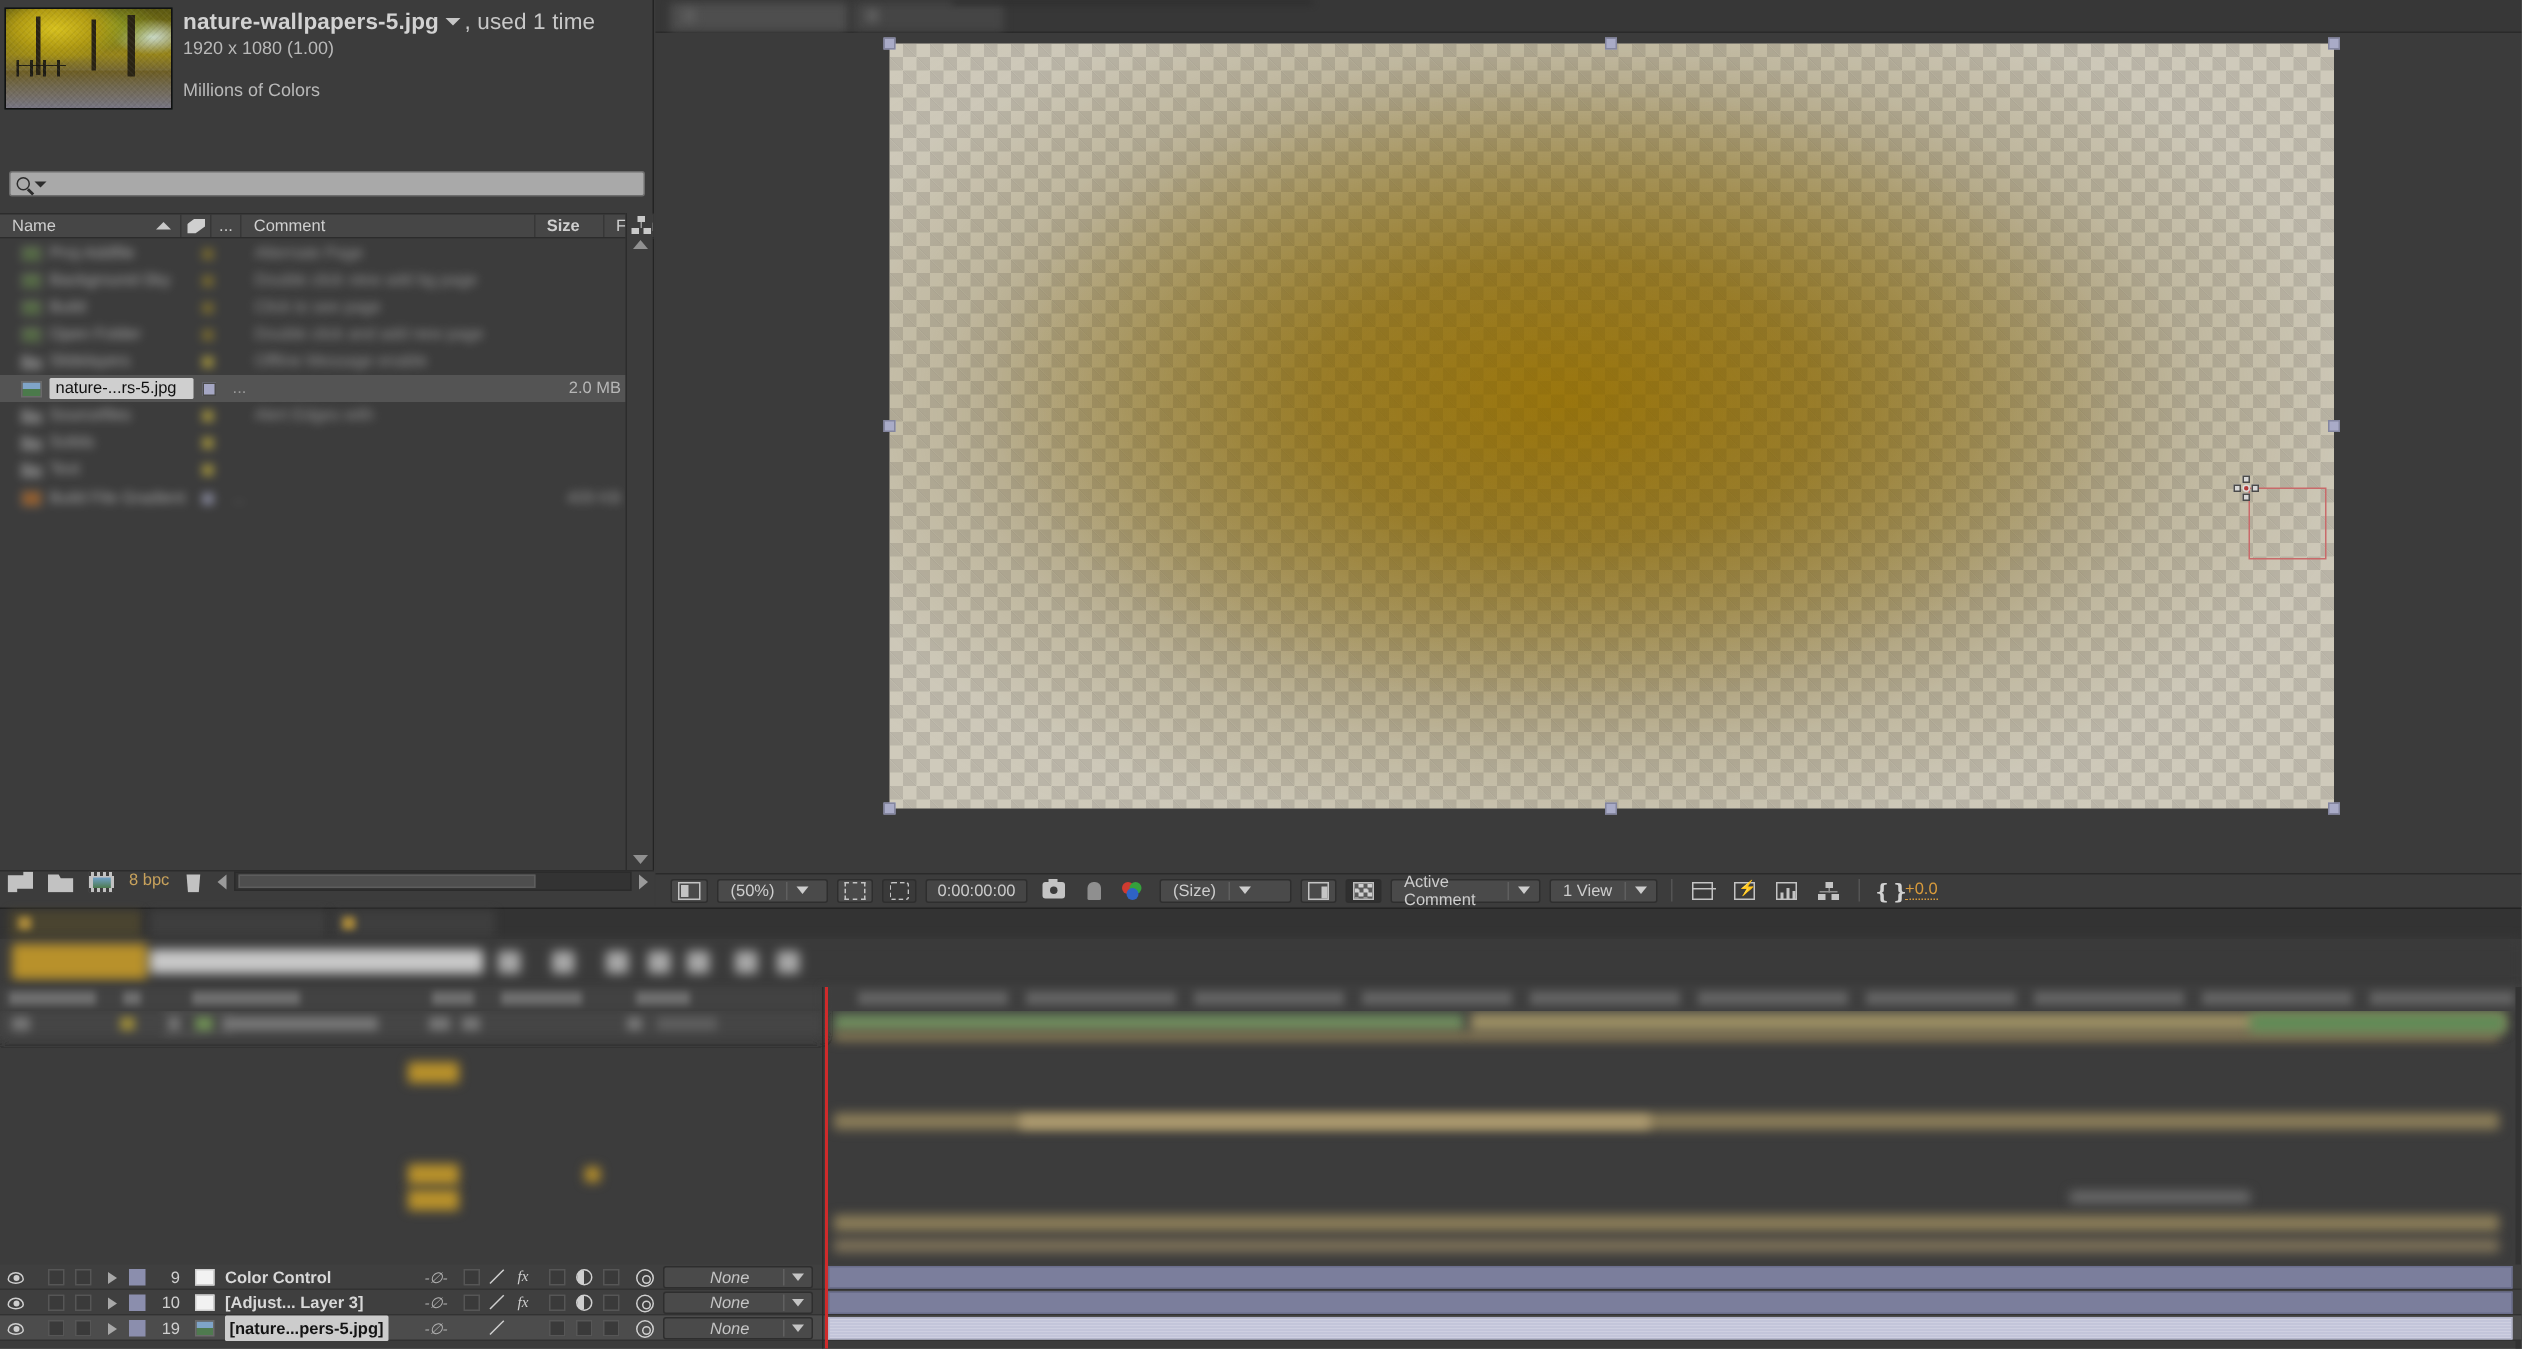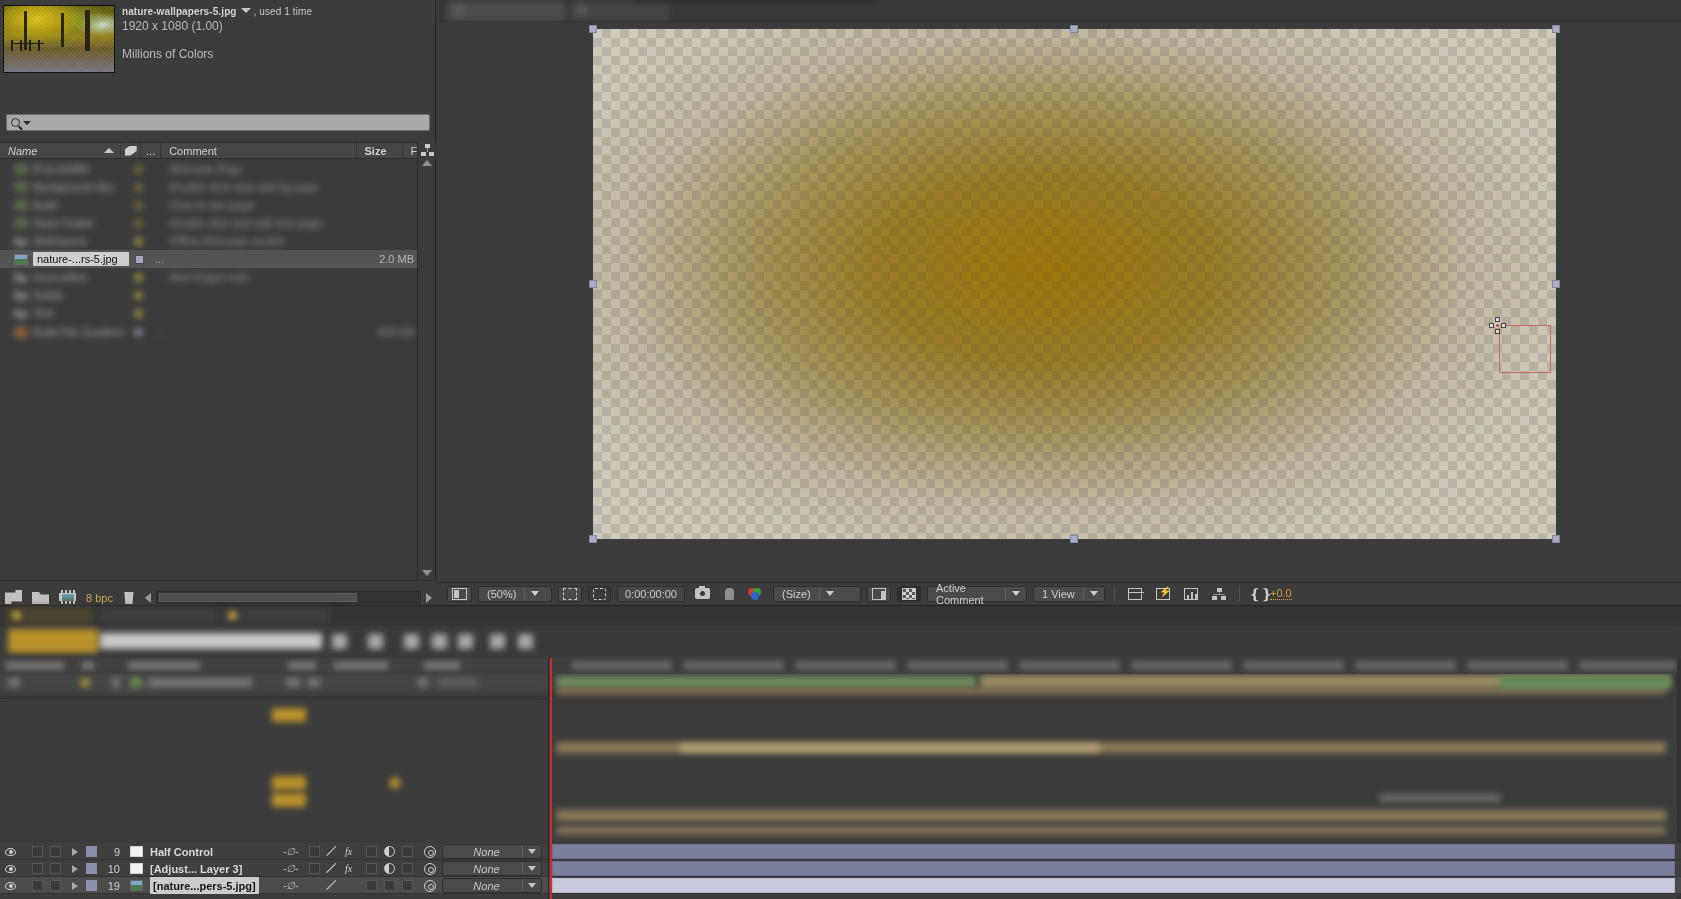--- a/index.html
+++ b/index.html
@@ -40,21 +40,21 @@
     opacity:.85;
   }
   #proj-thumb .trunk { position:absolute; background:#2a2414; }
   #proj-thumb .noise { position:absolute; inset:0; opacity:.35;
     background-image:
       repeating-linear-gradient(45deg, rgba(255,255,255,.10) 0 1px, transparent 1px 3px),
       repeating-linear-gradient(-45deg, rgba(0,0,0,.14) 0 1px, transparent 1px 3px);
   }
 
   #proj-meta { position: absolute; left: 122px; top: 6px; width: 300px; }
-  .pm-line1 { font-size: 10px; color: #d2d2d2; font-weight: bold; letter-spacing: .1px; }
+  .pm-line1 { font-size: 15px; color: #d2d2d2; font-weight: bold; letter-spacing: .1px; }
   .pm-line1 .plain { font-weight: normal; color: #c8c8c8; }
   .pm-caret { display:inline-block; width:0;height:0;margin:0 3px 2px 4px;
     border-left:5px solid transparent;border-right:5px solid transparent;border-top:5px solid #c6c6c6; }
   .pm-line2 { font-size: 12px; color: #b9b9b9; margin-top: 2px; }
   .pm-line3 { font-size: 12px; color: #b9b9b9; margin-top: 14px; }
 
   
   #proj-search {
     position: absolute; left: 6px; top: 114px; width: 424px; height: 17px;
     background: #a9a9a9; border: 1px solid #6d6d6d; border-radius: 2px;
@@ -67,21 +67,21 @@
     border-left:4px solid transparent;border-right:4px solid transparent;border-top:4px solid #2c2c2c;}
 
   
   #proj-cols {
     position:absolute; left:0; top:142px; width:436px; height:17px;
     background:#464646; border-top:1px solid #2c2c2c; border-bottom:1px solid #2c2c2c;
     display:flex; font-size:11px; color:#cfcfcf; align-items:center;
   }
   .col { height:100%; display:flex; align-items:center; padding-left:8px;
          border-right:1px solid #373737; position:relative; }
-  .col.name { width:133px;font-style:italic; }
+  .col.name { width:133px; }
   .col.tag  { width:22px; padding-left:0; justify-content:center;}
   .col.dots { width:22px; padding-left:0; justify-content:center;}
   .col.comment { width:215px; }
   .col.size { width:50px;font-weight:bold; }
   .col.frame { width:36px; overflow:hidden; }
   .sortarrow { position:absolute; right:6px; width:0;height:0;
     border-left:5px solid transparent;border-right:5px solid transparent;border-bottom:5px solid #c9c9c9;}
   .tag-icon { width:12px;height:10px;background:#cfcfcf;
     clip-path: polygon(0 40%, 45% 0, 100% 0, 100% 55%, 48% 100%, 0 100%); }
 
@@ -120,21 +120,21 @@
       linear-gradient(#c9c9c9,#c9c9c9) 4px 0/5px 4px no-repeat,
       linear-gradient(#c9c9c9,#c9c9c9) 0 8px/5px 4px no-repeat,
       linear-gradient(#c9c9c9,#c9c9c9) 8px 8px/5px 4px no-repeat,
       linear-gradient(#9a9a9a,#9a9a9a) 6px 4px/1px 4px no-repeat;
   }
 
   
   #proj-bottom {
     position:absolute; left:0; bottom:0; width:436px; height:24px;
     background:#3c3c3c; border-top:1px solid #2c2c2c;
-    display:flex; align-items:flex-end; gap:10px; padding-left:5px;
+    display:flex; align-items:flex-start; gap:10px; padding-left:5px;
   }
   .pb-ic { width:17px;height:14px; position:relative; }
   .ic-newcomp { background:#c2c2c2;
     clip-path: polygon(0 18%, 62% 18%, 62% 0, 100% 0, 100% 82%, 38% 82%, 38% 100%, 0 100%); }
   .ic-folder { background:#c2c2c2;
     clip-path: polygon(0 14%, 42% 14%, 50% 32%, 100% 32%, 100% 100%, 0 100%); }
   .ic-film { background:#c2c2c2;
     clip-path: polygon(0 0,100% 0,100% 100%,0 100%);
     -webkit-mask: linear-gradient(#000 0 0) ; }
   .ic-film::before{content:"";position:absolute;inset:0;
@@ -763,21 +763,21 @@
       <span class="lcell" style="left:72px">
           <i class="tri-r"></i>
         </span>
       <span class="lcell" style="left:86px">
           <i class="swatch"></i>
         </span>
       <span class="lcell lnum" style="left:98px;width:22px;justify-content:flex-end">9</span>
       <span class="lcell" style="left:130px">
           <i class="lic white"></i>
         </span>
-      <span class="lcell lname" style="left:150px">Half Control</span>
+      <span class="lcell lname" style="left:150px">Color Control</span>
       <span class="lcell" style="left:283px">
           <i class="sw-ic">-∅-</i>
         </span>
       <span class="lcell" style="left:309px">
           <i class="sqbox"></i>
         </span>
       <span class="lcell" style="left:327px">
           <i class="slash"></i>
         </span>
       <span class="lcell" style="left:345px">

